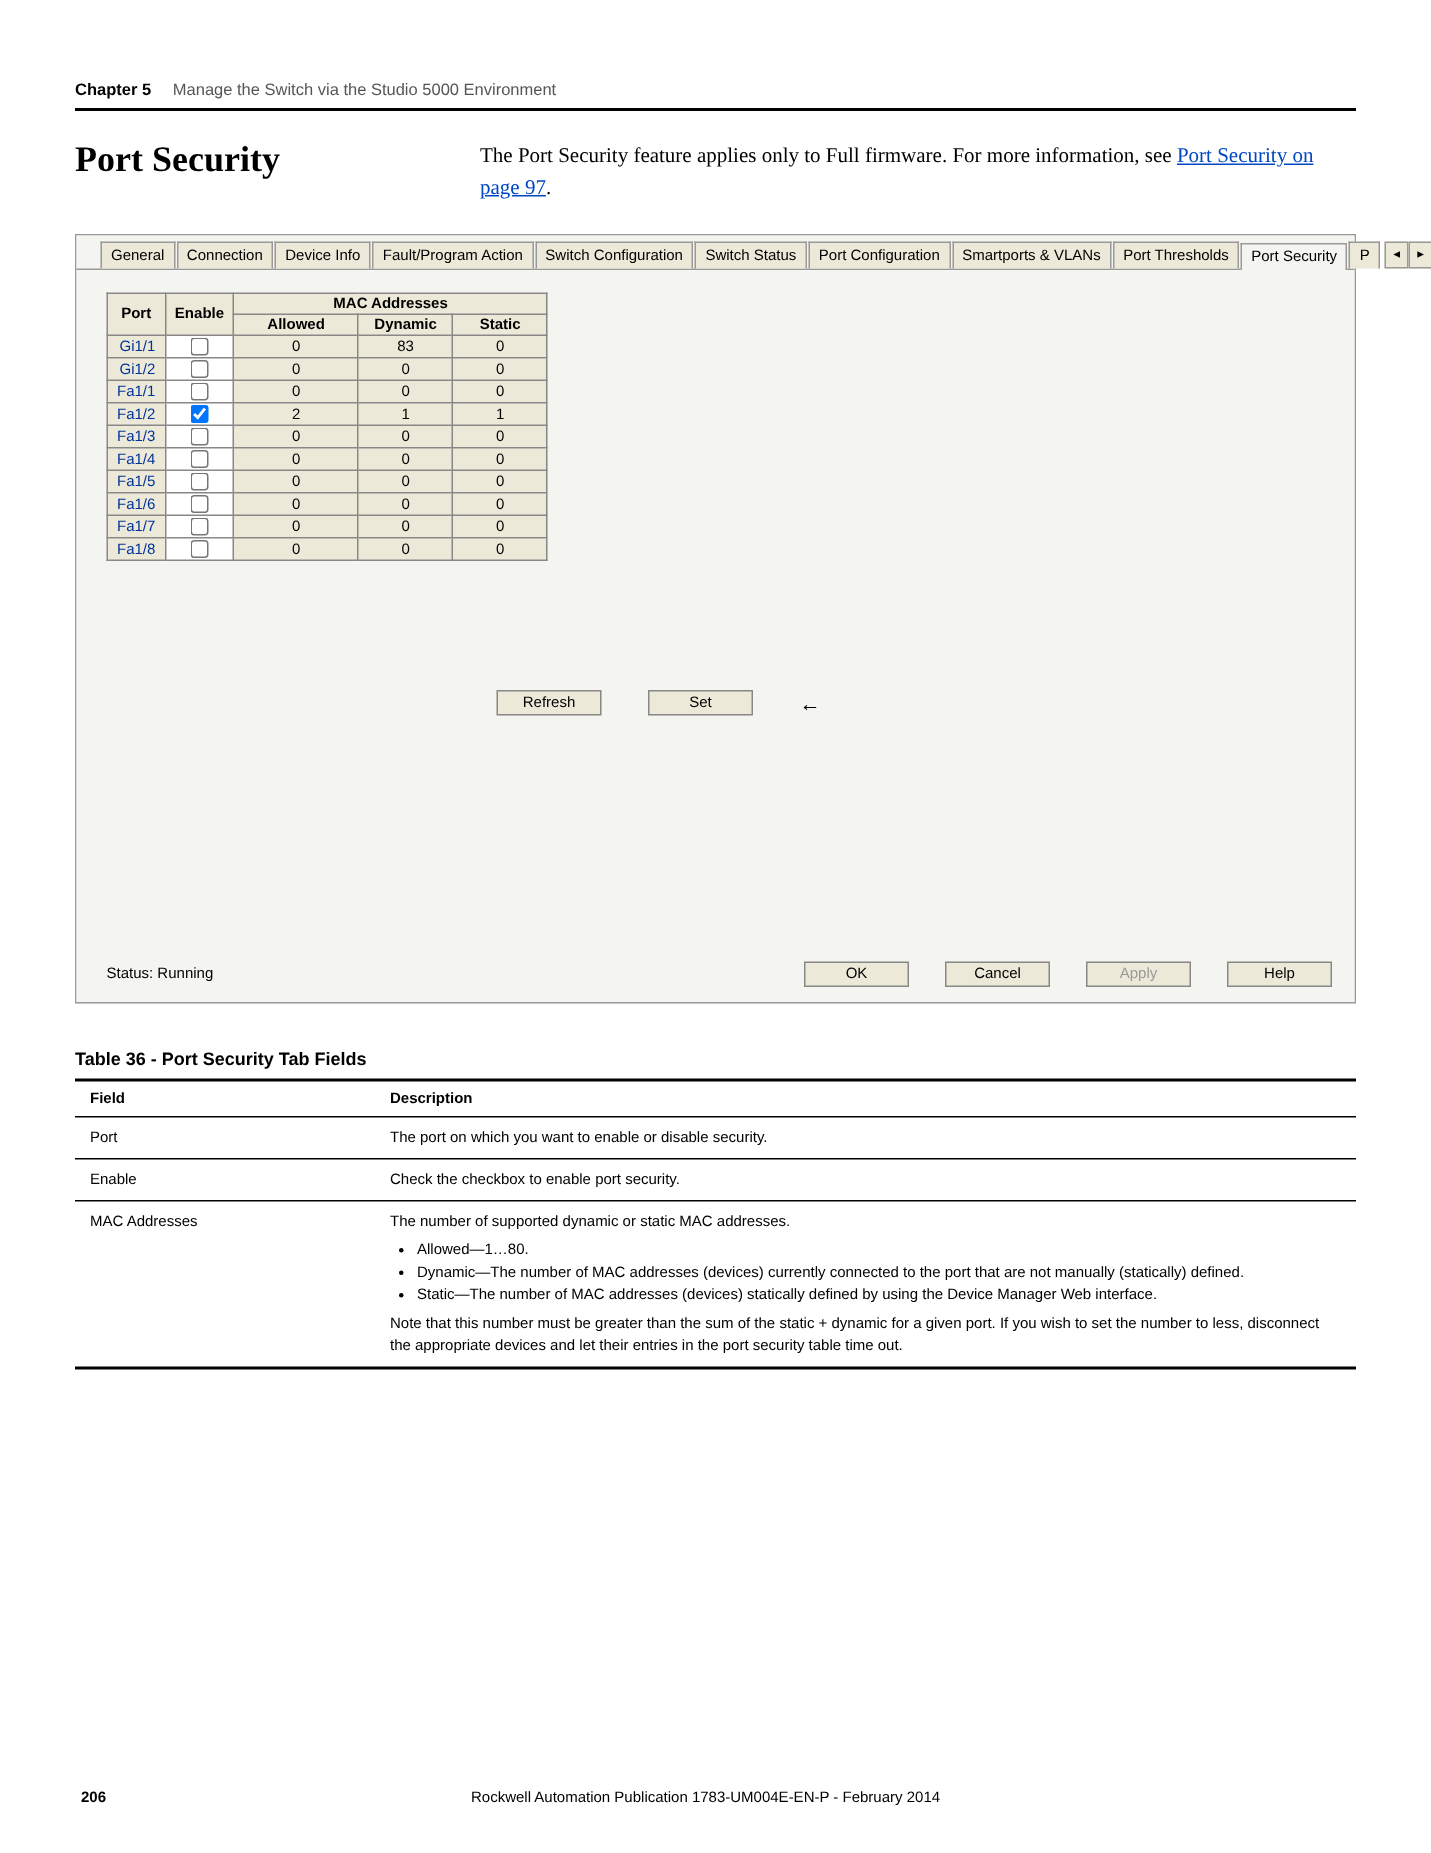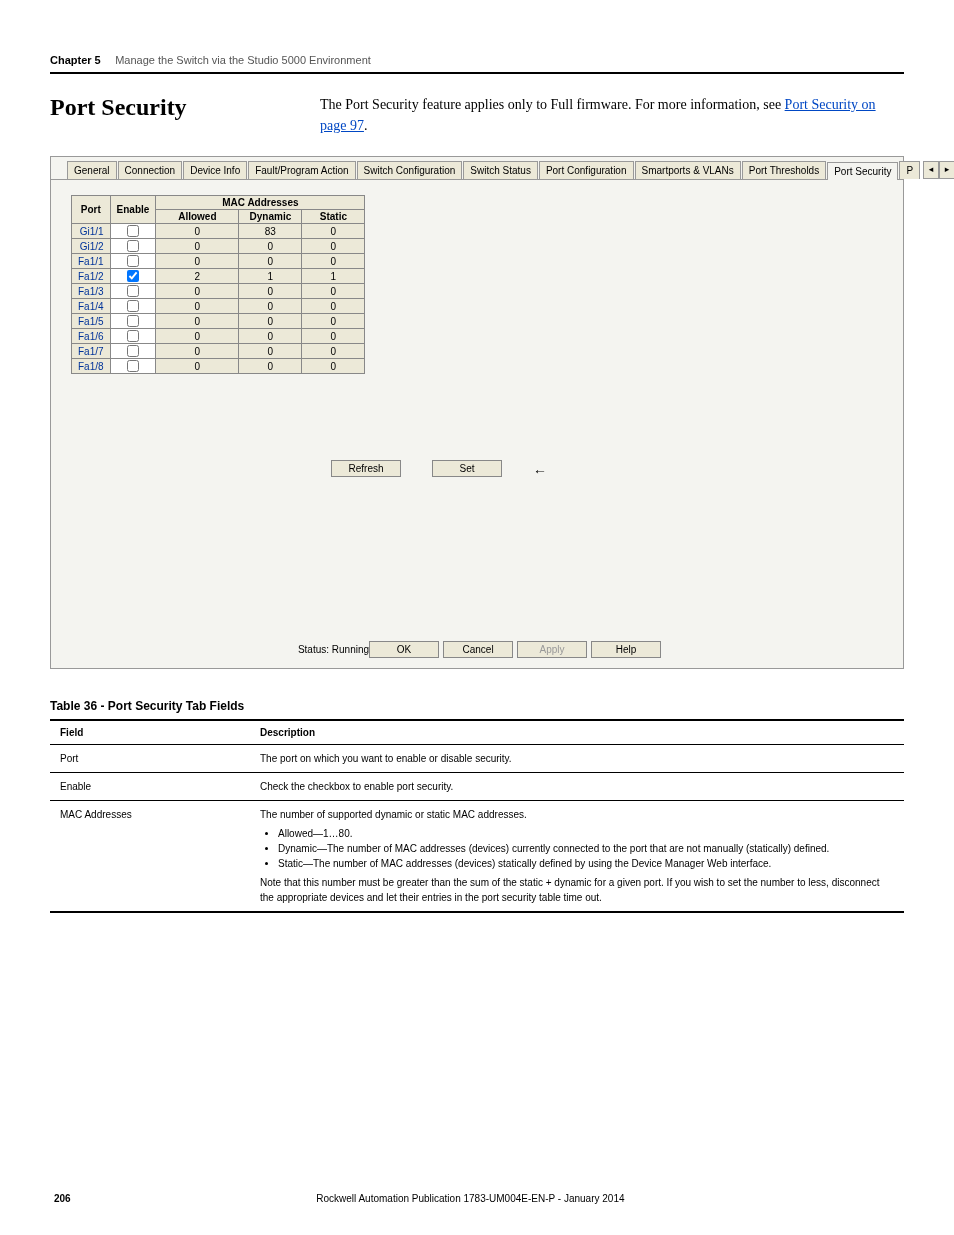--- a/index.html
+++ b/index.html
@@ -140,28 +140,28 @@
     background: #ece9d8;
     font-size: 10px;
     font-family: Tahoma, Arial, sans-serif;
   }
   .arrow-lbl {
     font-size: 14px;
     font-weight: bold;
   }
   .dialog-footer {
     display: flex;
-    justify-content: center;
+    justify-content: space-between;
     align-items: center;
     padding: 6px 15px 10px 20px;
     background: #f4f4f0;
   }
   .footer-btns {
     display: flex;
-    gap: 4px;
+    gap: 24px;
   }
   .dlg-btn.disabled {
     color: #999;
   }
   .table-caption {
     font-weight: bold;
     font-size: 12px;
     margin-bottom: 6px;
   }
   .desc-table {
@@ -372,16 +372,16 @@
             <li>Static—The number of MAC addresses (devices) statically defined by using the Device Manager Web interface.</li>
           </ul>
           <div>Note that this number must be greater than the sum of the static + dynamic for a given port. If you wish to set the number to less, disconnect the appropriate devices and let their entries in the port security table time out.</div>
         </td>
       </tr>
     </tbody>
   </table>
 
   <div class="page-footer">
     <span class="page-num">206</span>
-    <span>Rockwell Automation Publication 1783-UM004E-EN-P - January 2014</span>
+    <span>Rockwell Automation Publication 1783-UM004E-EN-P - February 2014</span>
     <span style="width:30px"></span>
   </div>
 </div>
 
 </body></html>

